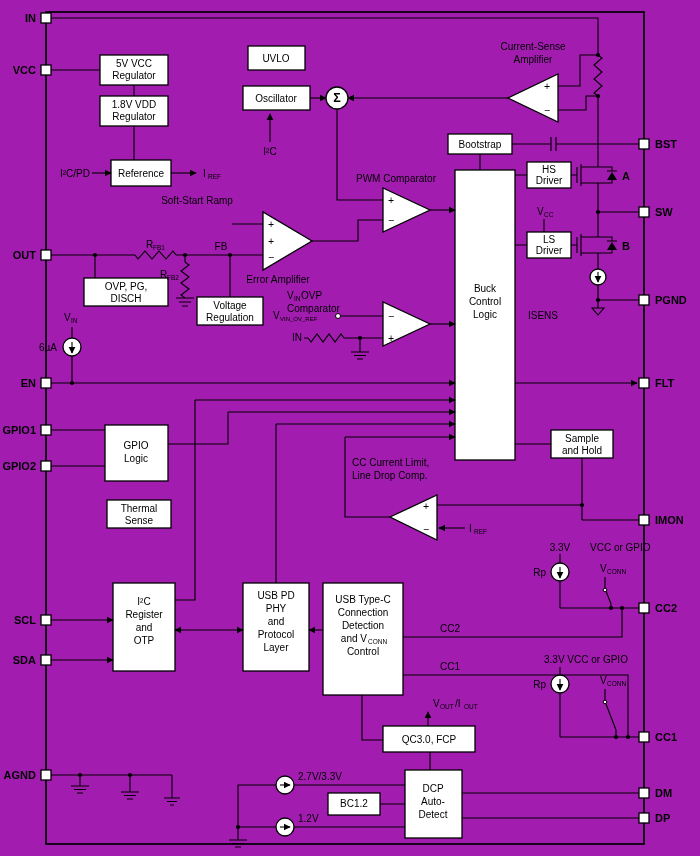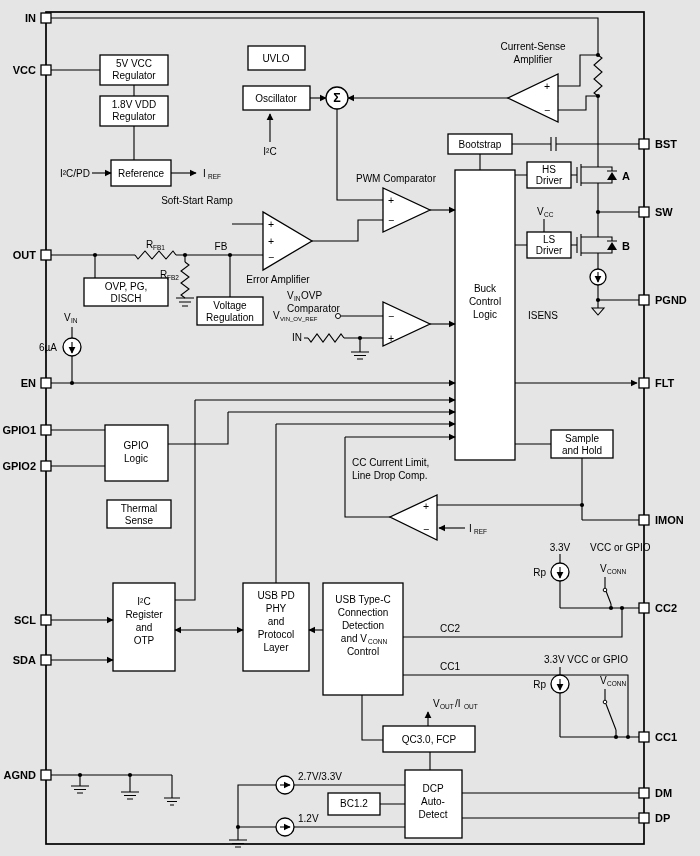--- a/index.html
+++ b/index.html
@@ -1,16 +1,16 @@
 <!DOCTYPE html>
 <html><head>
 <meta charset="utf-8">
 <style>
   html,body{margin:0;padding:0;background:#fff}
-  .stage{position:relative;width:700px;height:856px;background:#e5e5e5}
+  .stage{position:relative;width:700px;height:856px;background:#a21caf}
   svg{font-family:"Liberation Sans",sans-serif}
   svg text{fill:#000;font-size:10px}
   .pl{font-weight:bold;font-size:11px}
   .bt{text-anchor:middle}
   .sub{font-size:6.5px}
   .subsm{font-size:6px}
   .pol{font-size:10.5px}
   .sig{font-size:12.5px;font-weight:bold}
   .fet{font-weight:bold;font-size:11px}
   .blk{fill:#fff;stroke:#000;stroke-width:1.3}

